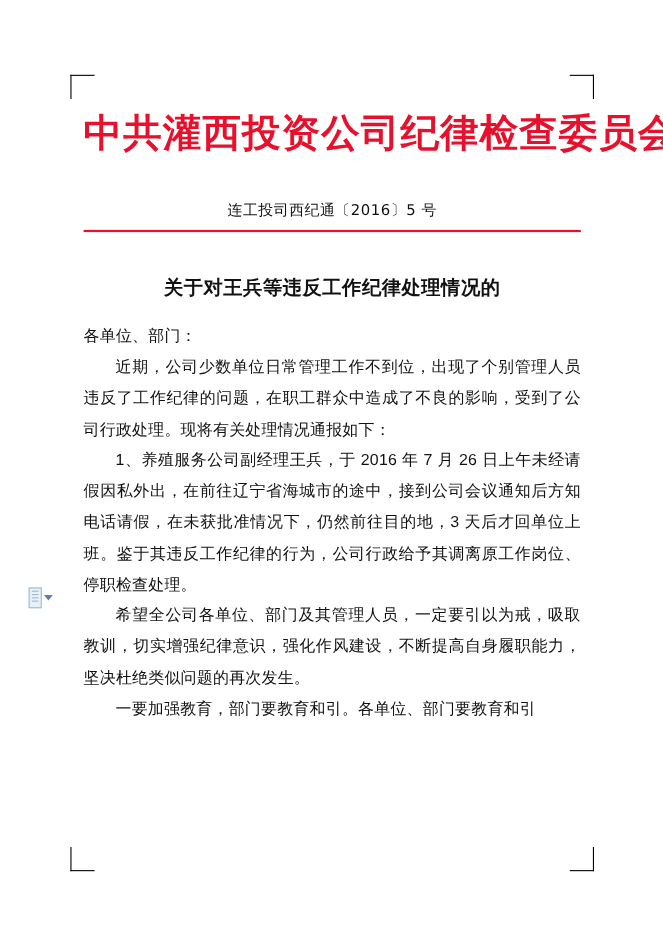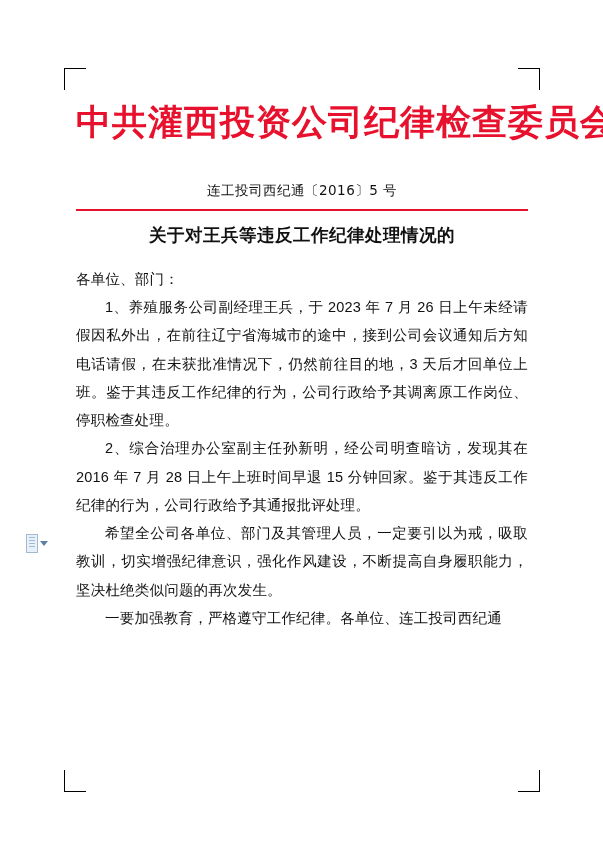--- a/index.html
+++ b/index.html
@@ -83,21 +83,21 @@
     background: #e8112d;
     width: 100%;
   }
 
   .subject {
     text-align: center;
     font-family: "DejaVu Sans", sans-serif;
     font-weight: bold;
     font-size: 17.5px;
     color: #111111;
-    margin-top: 10px;
+    margin-top: 37px;
     line-height: 1.6;
     letter-spacing: 0.5px;
   }
   .subject .line2 {
     letter-spacing: 14px;
     display: block;
     margin-top: 2px;
   }
 
   .body-text {
@@ -185,20 +185,20 @@
     <div class="doc-number">连工投司西纪通〔2016〕5 号</div>
 
     <div class="red-rule"></div>
 
     <div class="subject">
       <span>关于对王兵等违反工作纪律处理情况的</span>
     </div>
 
     <div class="body-text">
       <p class="indent-0">各单位、部门：</p>
-      <p class="indent-2">1、养殖服务公司副经理王兵，于 2023 年 7 月 26 日上午未经请假因私外出，在前往辽宁省海城市的途中，接到公司会议通知后方知电话请假，在未获批准情况下，仍然前往目的地，3 天后才回单位上班。鉴于其违反工作纪律的行为，公司行政给予其调离原工作岗位、停职检查处理。</p>
-      <p class="indent-2">2、综合治理办公室副主任孙新明，经公司明查暗访，发现其在 2016 年 7 月 28 日上午上班时间早退 15 分钟回家。鉴于其违反工作纪律的行为，公司行政给予其通报批评处理。</p>
+      <p class="indent-2">近期，公司少数单位日常管理工作不到位，出现了个别管理人员违反了工作纪律的问题，在职工群众中造成了不良的影响，受到了公司行政处理。现将有关处理情况通报如下：</p>
+      <p class="indent-2">1、养殖服务公司副经理王兵，于 2016 年 7 月 26 日上午未经请假因私外出，在前往辽宁省海城市的途中，接到公司会议通知后方知电话请假，在未获批准情况下，仍然前往目的地，3 天后才回单位上班。鉴于其违反工作纪律的行为，公司行政给予其调离原工作岗位、停职检查处理。</p>
       <p class="indent-2">希望全公司各单位、部门及其管理人员，一定要引以为戒，吸取教训，切实增强纪律意识，强化作风建设，不断提高自身履职能力，坚决杜绝类似问题的再次发生。</p>
-      <p class="indent-2">一要加强教育，严格遵守工作纪律。各单位、连工投司西纪通</p>
+      <p class="indent-2">一要加强教育，部门要教育和引。各单位、部门要教育和引</p>
     </div>
 
   </div>
 </div>
 
 </body></html>

